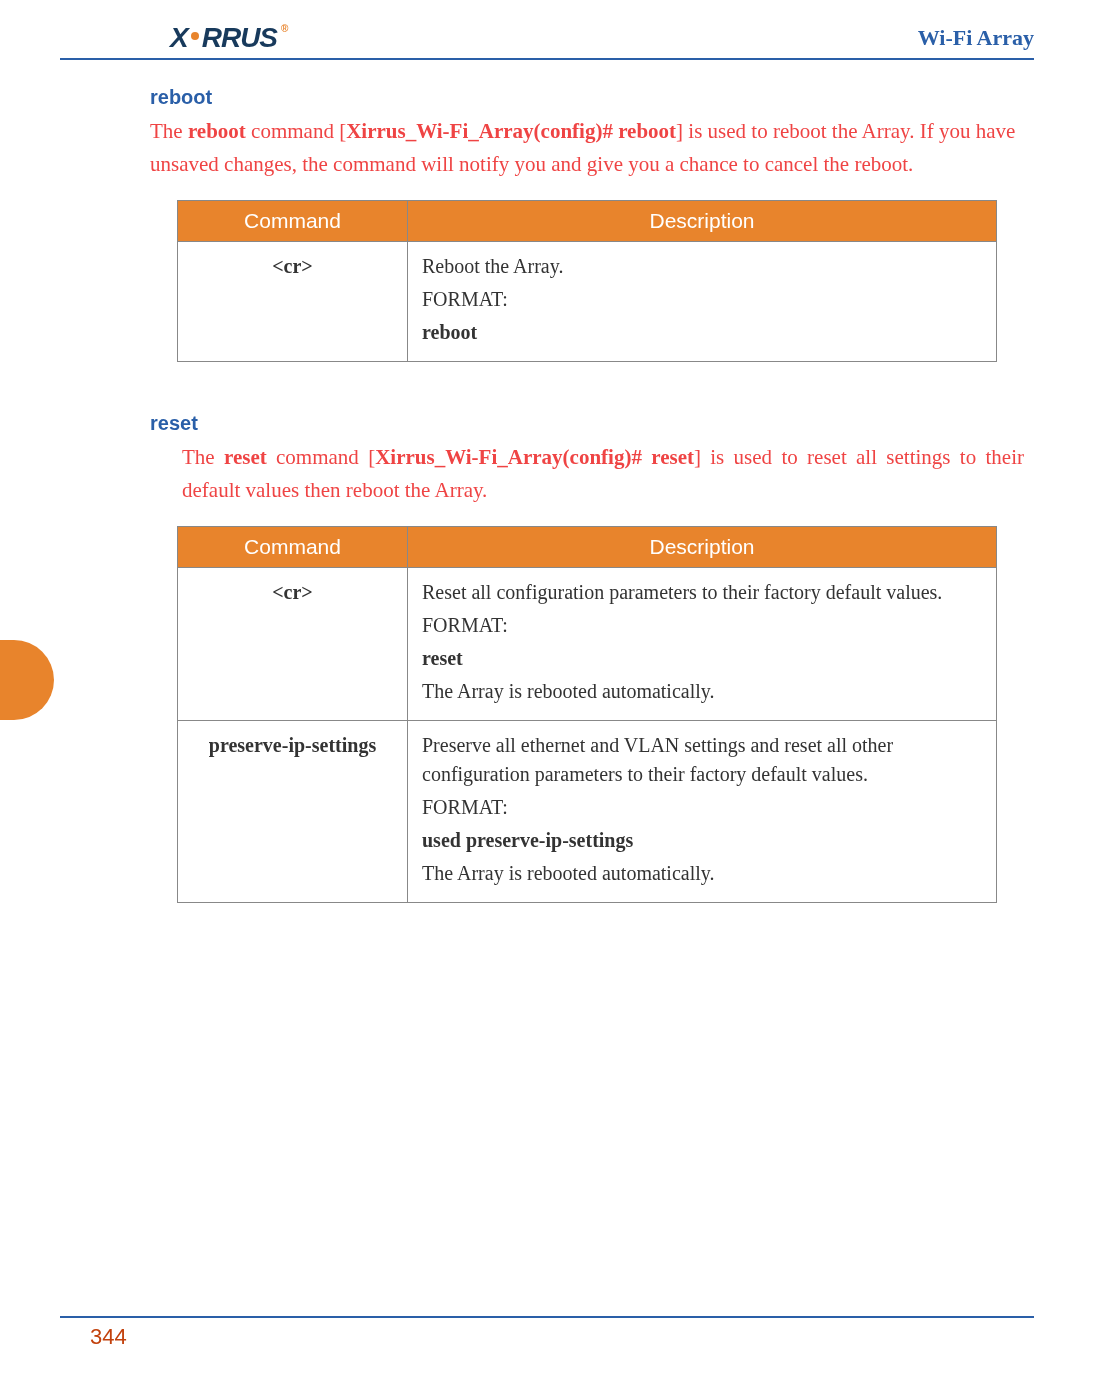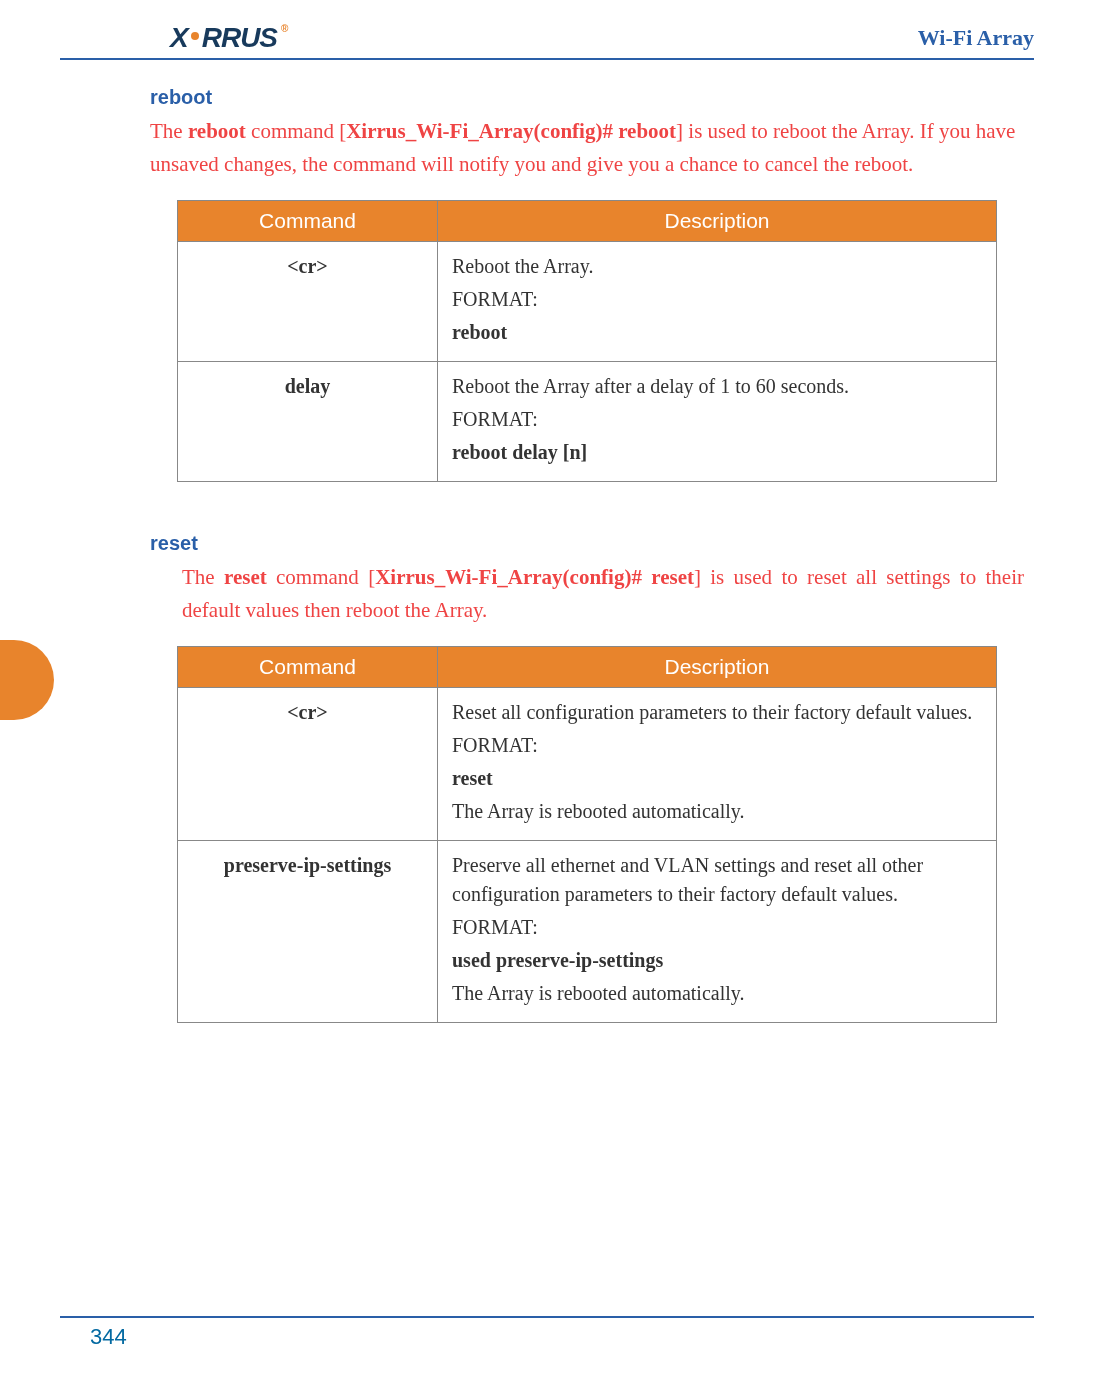--- a/index.html
+++ b/index.html
@@ -83,21 +83,21 @@
   }
   .cmd-table th {
     background: #e8842c;
     color: #fff;
     font-family: Arial, Helvetica, sans-serif;
     font-weight: 400;
     font-size: 21px;
     padding: 8px 10px;
     border: 1.5px solid #888;
   }
-  .cmd-table th:first-child { width: 260px; }
+  .cmd-table th:first-child { width: 230px; }
   .cmd-table td {
     border: 1.5px solid #888;
     padding: 10px 14px;
     font-size: 20px;
     vertical-align: top;
     line-height: 1.45;
   }
   .cmd-table td:first-child {
     text-align: center;
     font-weight: 700;
@@ -117,21 +117,21 @@
     position: absolute;
     left: 60px; right: 60px; bottom: 26px;
     border-top: 2px solid #2a5fa8;
     display: flex;
     justify-content: space-between;
     padding-top: 6px;
     padding-left: 30px;
   }
   .footer-left {
     font-size: 22px;
-    color: #0369a1;
+    color: #c2410c;
     font-family: Arial, Helvetica, sans-serif;
   }
   .footer-right {
     font-size: 22px;
     color: #2a5fa8;
     font-family: Arial, Helvetica, sans-serif;
   }
 </style>
 </head>
 <body>
@@ -164,28 +164,20 @@
         <th>Description</th>
       </tr>
       <tr>
         <td>&lt;cr&gt;</td>
         <td>
           <div class="desc-line">Reboot the Array.</div>
           <div class="desc-line">FORMAT:</div>
           <div class="desc-line bold">reboot</div>
         </td>
       </tr>
-      <tr>
-        <td>delay</td>
-        <td>
-          <div class="desc-line">Reboot the Array after a delay of 1 to 60 seconds.</div>
-          <div class="desc-line">FORMAT:</div>
-          <div class="desc-line bold">reboot delay [n]</div>
-        </td>
-      </tr>
     </tbody>
       </table>
 
     <div class="sec-title">reset</div>
     <p class="body-text justify">
       <span>The </span><span class="bold">reset</span><span> command [</span><span class="bold">Xirrus_Wi-Fi_Array(config)# reset</span><span>] is used to reset all settings to their default values then reboot the Array.</span>
     </p>
 
     <table class="cmd-table">
       <tbody>

